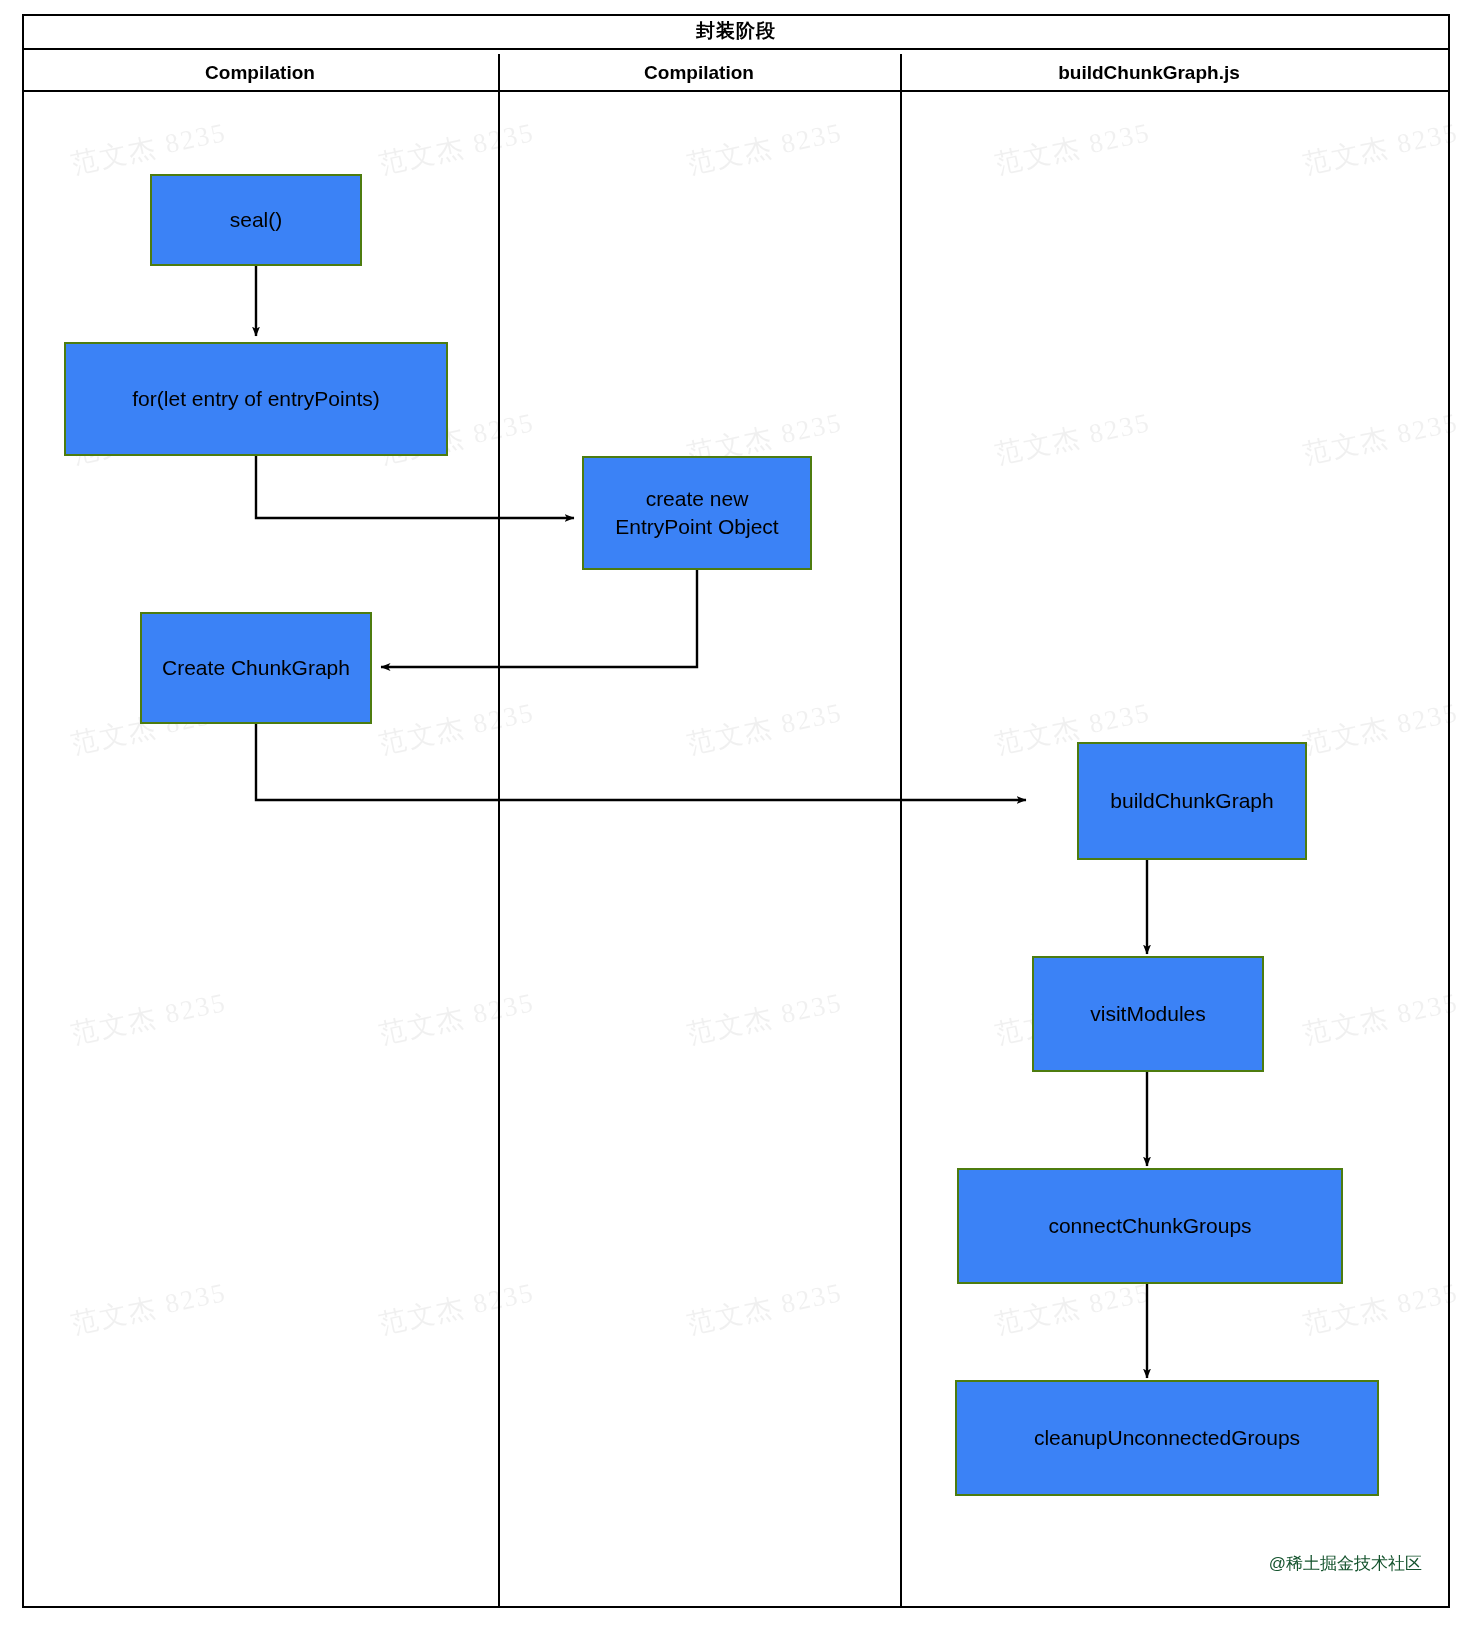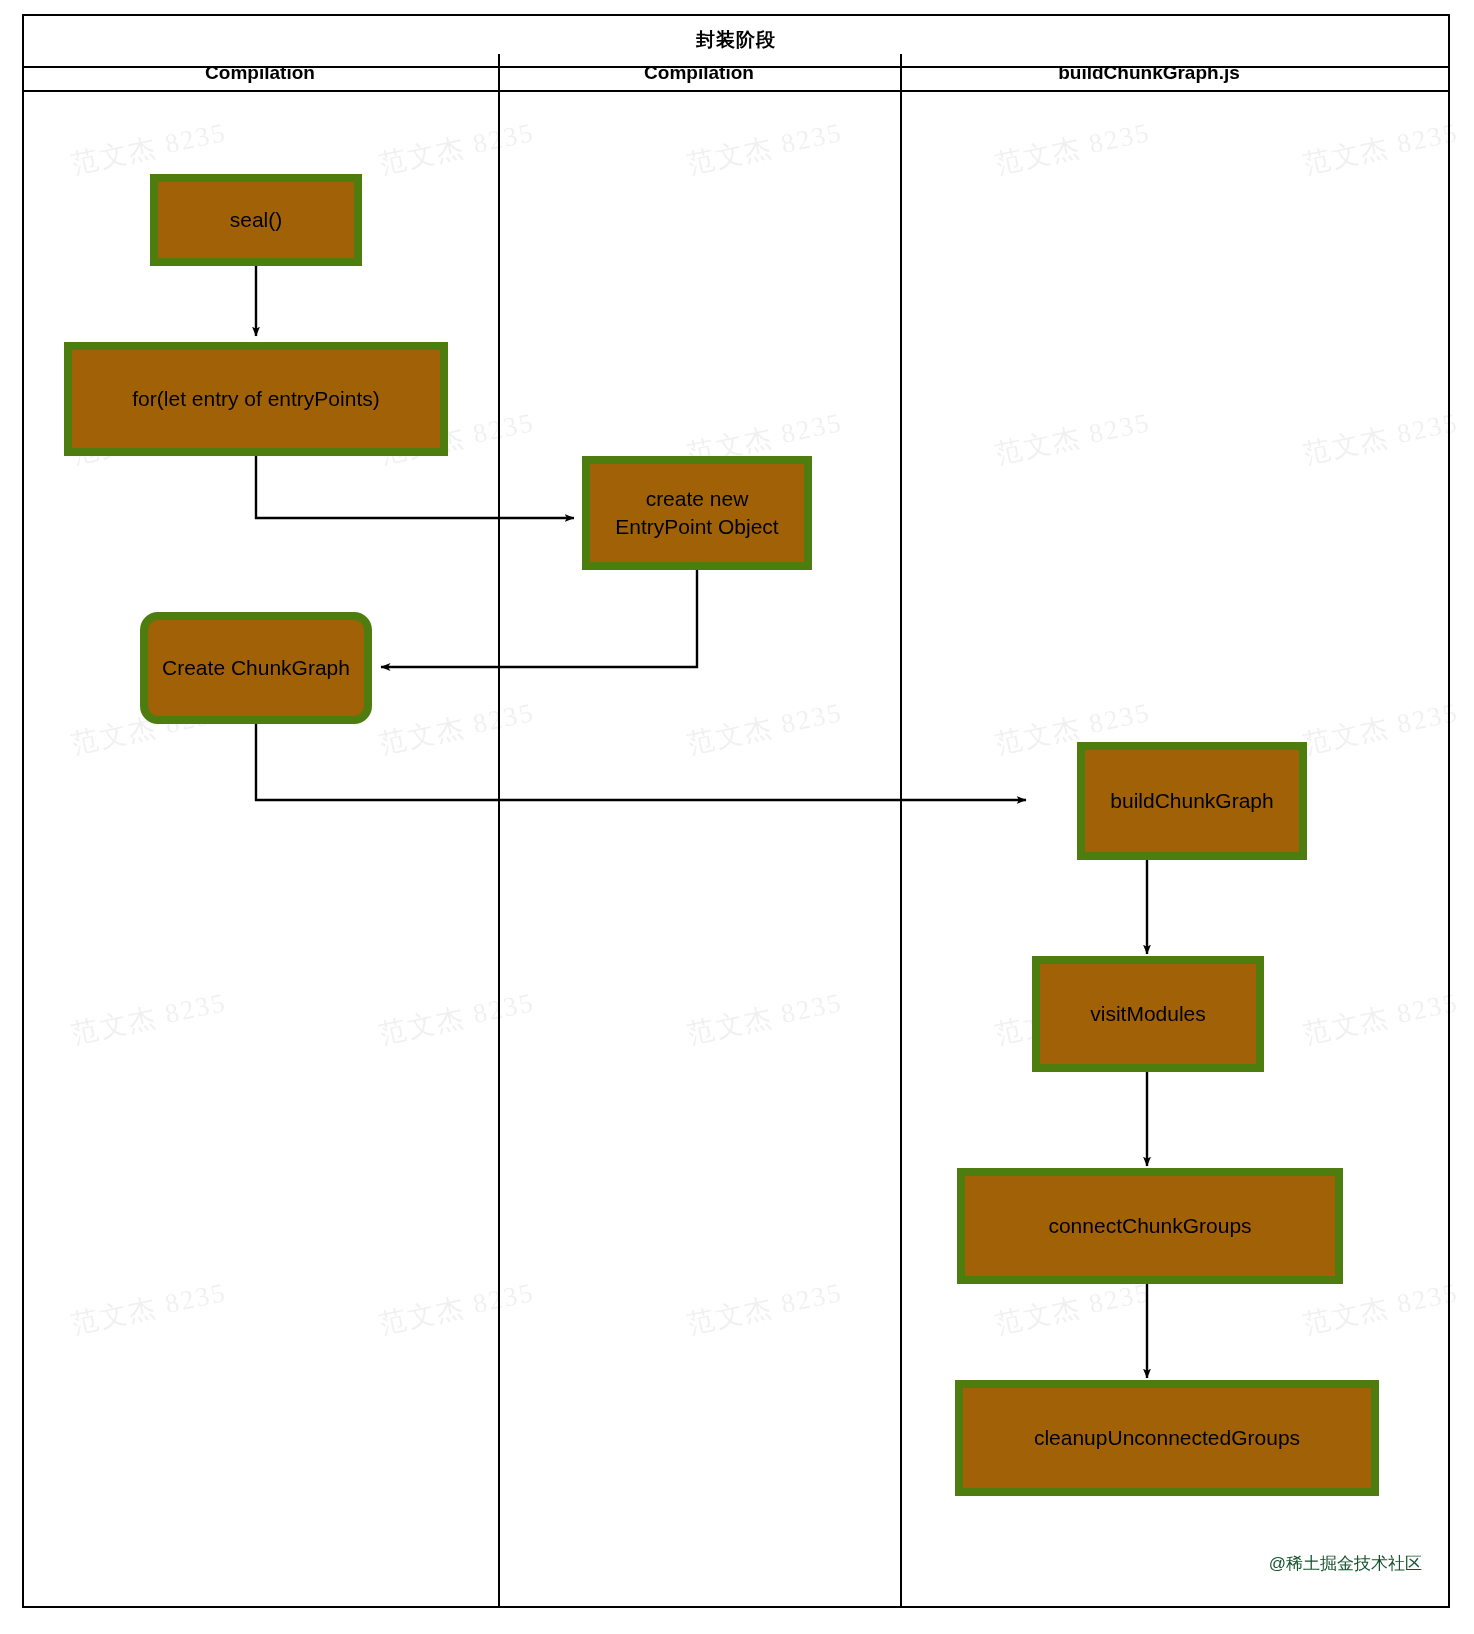--- a/index.html
+++ b/index.html
@@ -29,21 +29,21 @@
     border: 2px solid #000000;
     box-sizing: border-box;
   }
 
   
   .title-row {
     position: absolute;
     left: 22px;
     top: 14px;
     width: 1428px;
-    height: 54px;
+    height: 36px;
     box-sizing: border-box;
     border-bottom: 2px solid #000000;
     display: flex;
     align-items: center;
     justify-content: center;
     text-align: right;
   }
   .title-text {
     font-size: 19px;
     font-weight: bold;
@@ -83,22 +83,22 @@
     height: 1554px;
     border-left: 2px solid #000000;
   }
   .ld-1 { left: 498px; }
   .ld-2 { left: 900px; }
 
   
   .node {
     position: absolute;
     box-sizing: border-box;
-    border: 8px solid #4d7c0f;
-    background: #a16207;
+    border: 2px solid #4d7c0f;
+    background: #3b82f6;
     display: flex;
     align-items: center;
     justify-content: center;
     text-align: center;
     font-size: 21px;
     line-height: 1.35;
     color: #000000;
     padding: 4px 8px;
   }
 
@@ -207,21 +207,21 @@
     </g>
   </svg>
 
   <div class="node" style="left:150px; top:174px; width:212px; height:92px;">seal()</div>
 
   <div class="node" style="left:64px; top:342px; width:384px; height:114px;">for(let entry of entryPoints)</div>
 
   <div class="node" style="left:582px; top:456px; width:230px; height:114px; white-space:pre-line;">create new
 EntryPoint Object</div>
 
-  <div class="node" style="left:140px; top:612px; width:232px; height:112px;border-radius:18px;">Create ChunkGraph</div>
+  <div class="node" style="left:140px; top:612px; width:232px; height:112px;">Create ChunkGraph</div>
 
   <div class="node" style="left:1034px; top:742px; width:230px; height:118px;margin-left:43px;">buildChunkGraph</div>
 
   <div class="node" style="left:1032px; top:956px; width:232px; height:116px;">visitModules</div>
 
   <div class="node" style="left:957px; top:1168px; width:386px; height:116px;">connectChunkGroups</div>
 
   <div class="node" style="left:955px; top:1380px; width:424px; height:116px;">cleanupUnconnectedGroups</div>
 
   <div class="attribution">@稀土掘金技术社区</div>

